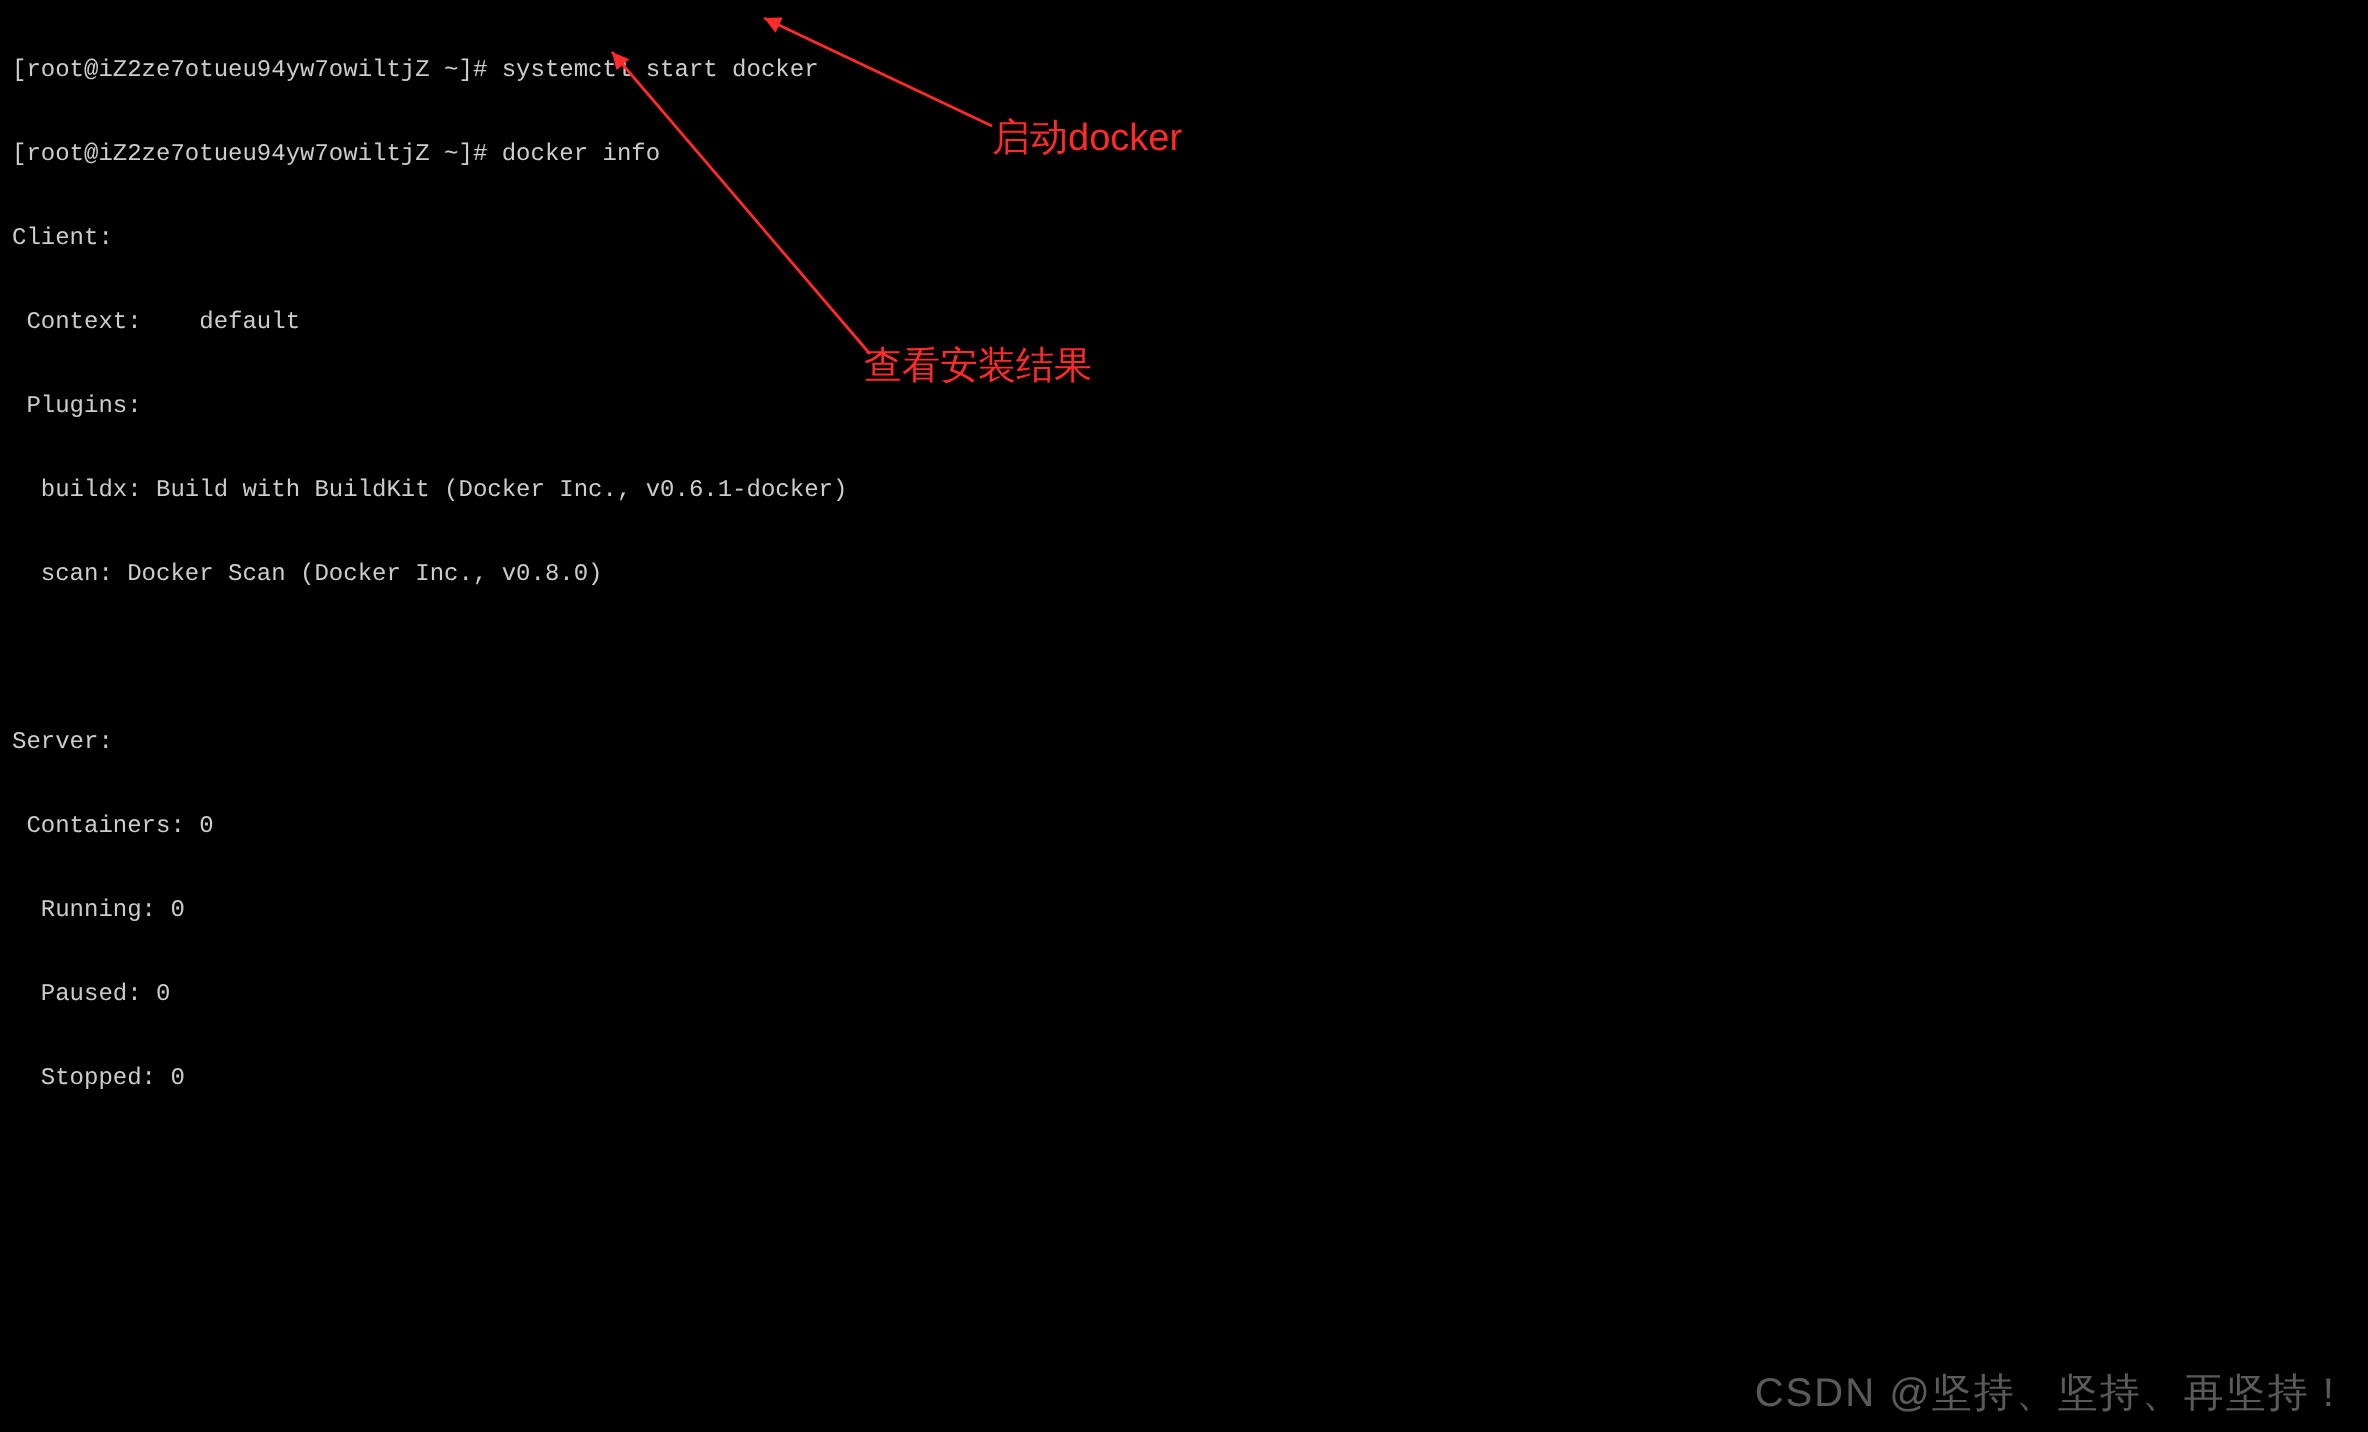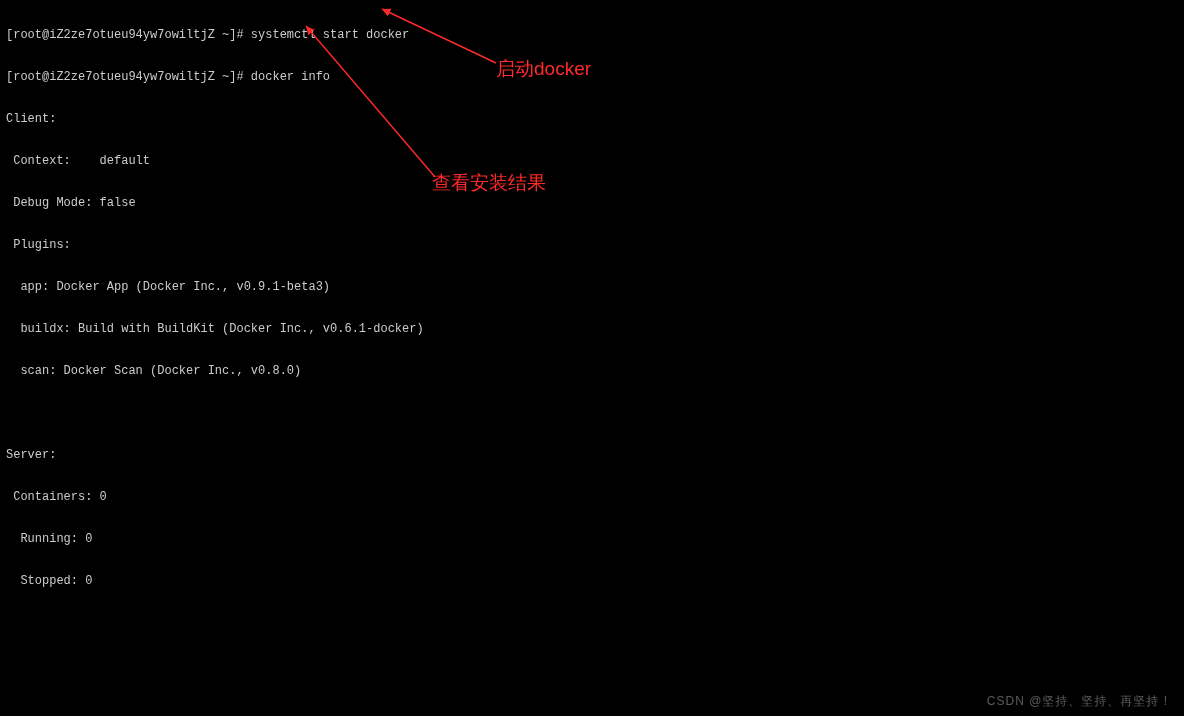--- a/index.html
+++ b/index.html
@@ -31,41 +31,40 @@
     font-size: 19px;
     font-weight: 400;
   }
   .arrow { position: absolute; }
   .watermark {
     position: absolute;
     bottom: 6px;
     right: 16px;
     color: rgba(200,200,200,0.45);
     font-family: "Microsoft YaHei", sans-serif;
-    font-size: 12px;
+    font-size: 20px;
     letter-spacing: 1px;
   }
 </style>
 </head>
 <body>
 
 <div class="terminal">
   <span class="term-line">[root@iZ2ze7otueu94yw7owiltjZ ~]# systemctl start docker</span>
   <span class="term-line">[root@iZ2ze7otueu94yw7owiltjZ ~]# docker info</span>
   <span class="term-line">Client:</span>
   <span class="term-line"> Context:    default</span>
-  <span class="term-line"> Debug Mode: false</span>
   <span class="term-line"> Plugins:</span>
-  <span class="term-line">  app: Docker App (Docker Inc., v0.9.1-beta3)</span>
   <span class="term-line">  buildx: Build with BuildKit (Docker Inc., v0.6.1-docker)</span>
   <span class="term-line">  scan: Docker Scan (Docker Inc., v0.8.0)</span>
   <span class="term-line"></span>
   <span class="term-line">Server:</span>
   <span class="term-line"> Containers: 0</span>
   <span class="term-line">  Running: 0</span>
+  <span class="term-line">  Paused: 0</span>
   <span class="term-line">  Stopped: 0</span>
   
   
   
   
   
   
   
   
   

